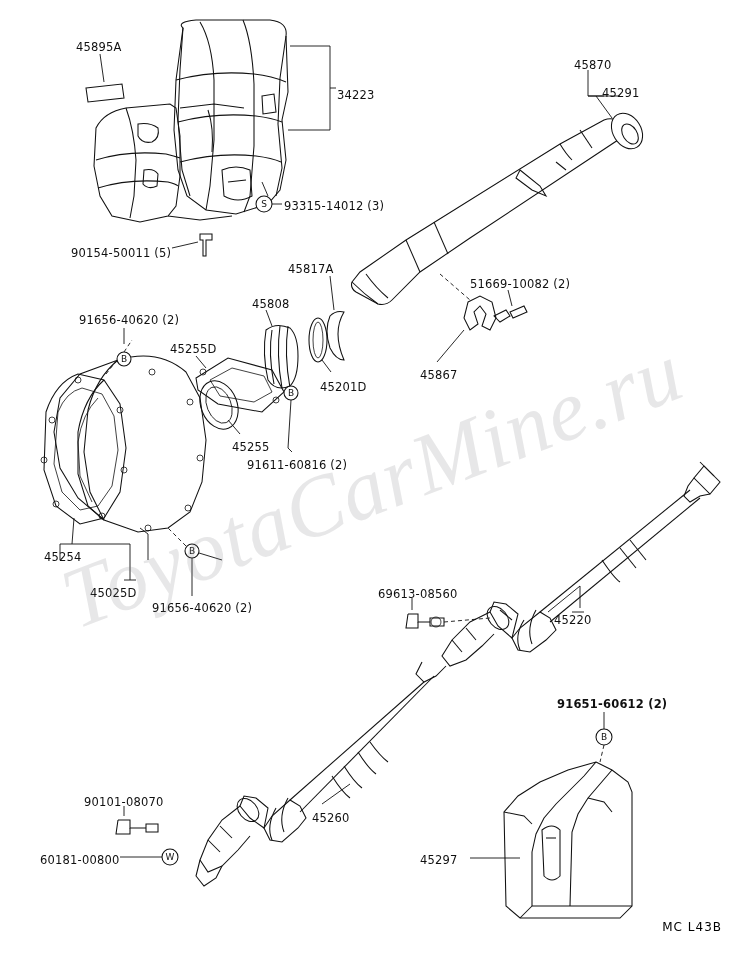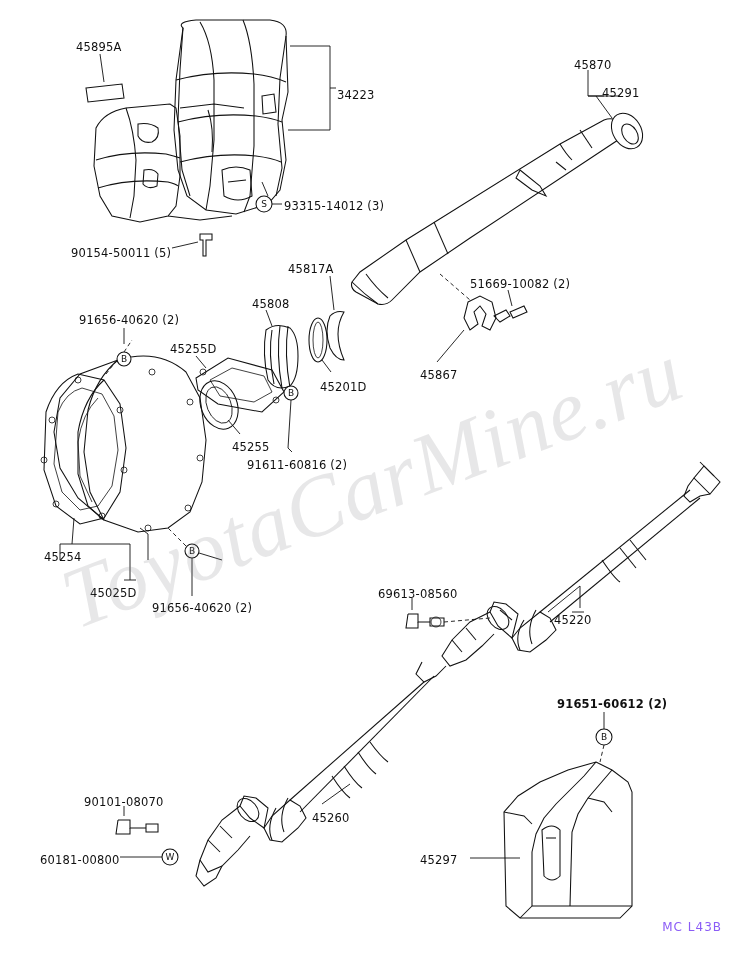--- a/index.html
+++ b/index.html
@@ -26,21 +26,21 @@
     letter-spacing: 0.2px;
     color: #101010;
     white-space: nowrap;
   }
   .footer-code {
     position: absolute;
     right: 22px;
     bottom: 36px;
     font-size: 12px;
     letter-spacing: 1px;
-    color: #8b5cf6;
+    color: #000000;
   }
   .watermark {
     position: absolute;
     left: 50%;
     top: 50%;
     transform: translate(-50%, -50%) rotate(-21deg);
     font-family: "Liberation Serif", serif;
     font-size: 86px;
     font-style: italic;
     color: rgba(120, 120, 130, 0.18);

